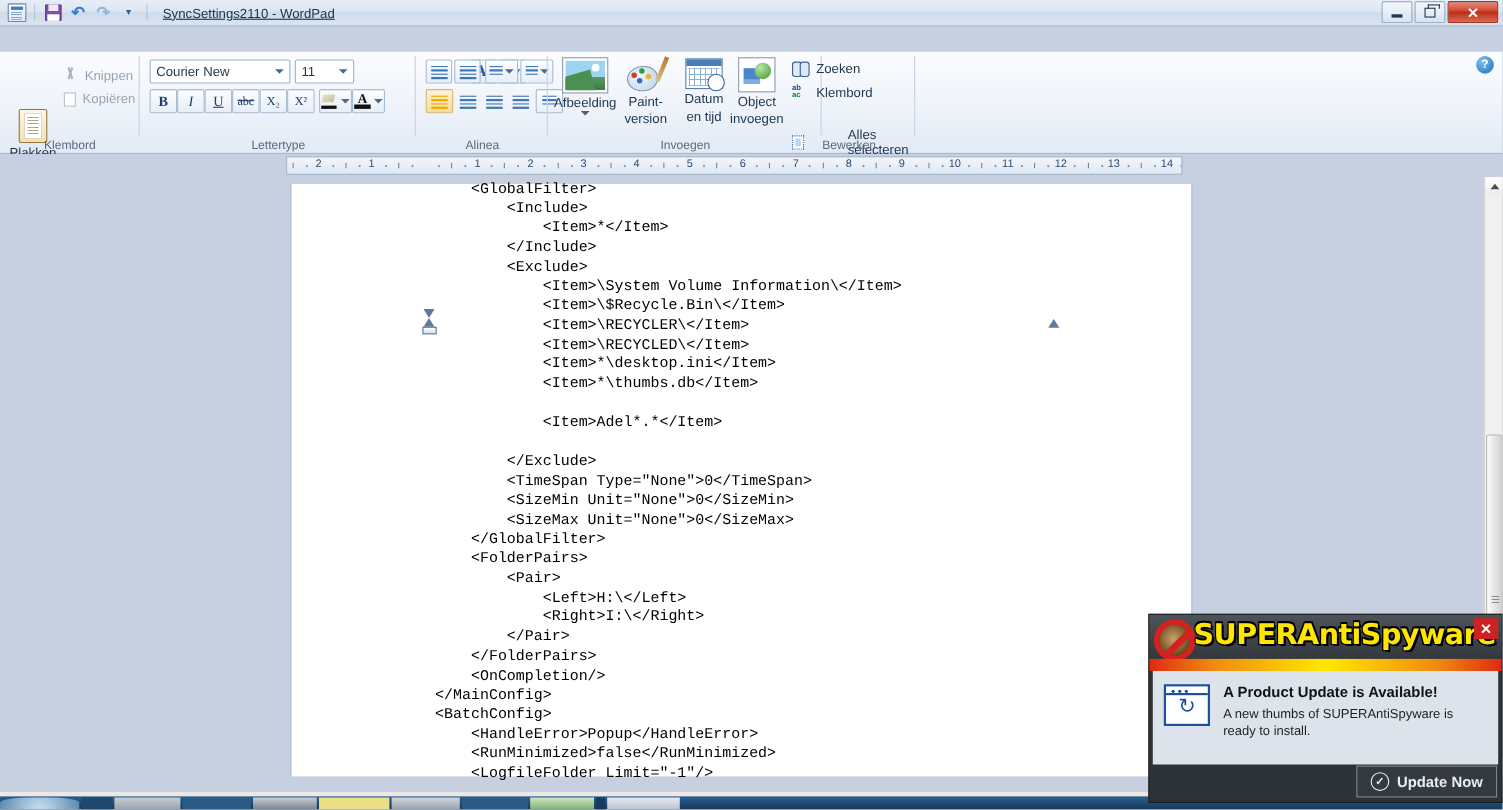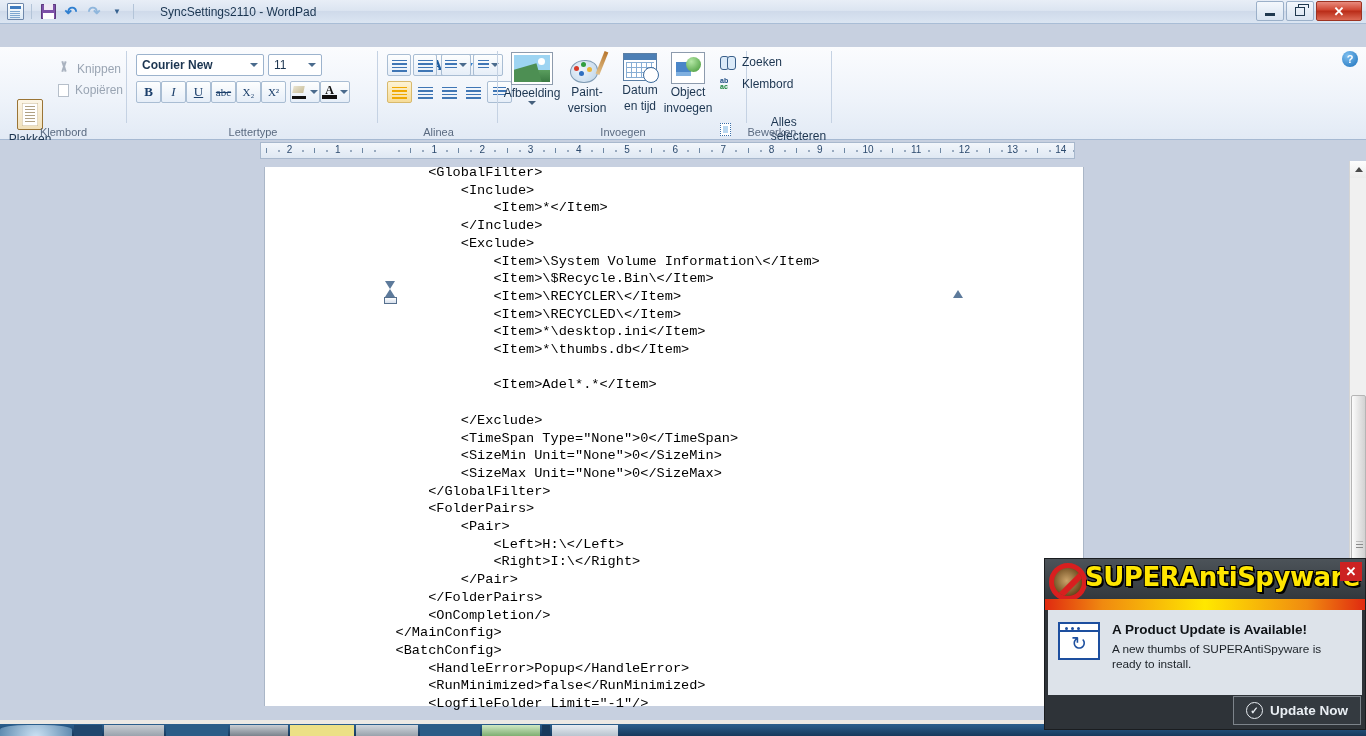--- a/index.html
+++ b/index.html
@@ -40,21 +40,21 @@
     width:15px; height:15px; background:#7d51a8; border-radius:1px; position:relative;
     box-shadow: inset 0 0 0 1px #5c3a7d;
   }
   .save-ico::before{content:"";position:absolute;left:3px;top:0;width:9px;height:6px;background:#efe9f5;}
   .save-ico::after{content:"";position:absolute;left:2px;bottom:0;width:11px;height:6px;background:#fff;}
   .arrow-undo, .arrow-redo { font-size: 15px; font-weight: bold; line-height: 1; }
   .arrow-undo { color: #2f7fd0; }
   .arrow-redo { color: #8fb6dc; }
   .qat-chev { font-size: 8px; color: #36618f; }
   .title-text {
-    font-size: 12px; color: #18334f; margin-left: 23px; white-space: nowrap;
+    font-size: 12px; color: #18334f; margin-left: 11px; white-space: nowrap; text-decoration: underline;
   }
   .winbtns { position:absolute; right:0; top:0; display:flex; height:23px; }
   .wbtn {
     width: 28px; height: 20px; margin-top:1px; border:1px solid #9bb0c9;
     border-radius: 2px; display:flex;align-items:center;justify-content:center;
     font-size:11px; color:#223; margin-right:2px;
     background: linear-gradient(to bottom,#f3f7fc,#d9e4f1);
   }
   .wbtn.close {
     width: 46px; margin-right:4px; color:#fff; font-weight:bold; font-size:13px;
@@ -140,21 +140,21 @@
   .copyico{border:1.5px solid #b6bfca;background:#fff;width:11px;height:13px;margin-left:2px;}
 
   
   .g-font { left:128px; width:250px; }
   .fontbox {
     position:absolute; top:7px; height:22px; border:1px solid #9cb3cd;
     background:#fff; display:flex; align-items:center; border-radius:2px;
   }
   .fontbox .val { font-size:12px; color:#1c3550; padding-left:5px; flex:1; }
   .cvs { width:0;height:0;border-left:4px solid transparent;border-right:4px solid transparent;border-top:4px solid #4a6b8d; margin:0 5px;}
-  .f-name { left:8px; width:128px;font-weight:bold; }
+  .f-name { left:8px; width:128px; }
   .f-size { left:140px; width:54px; }
   .btn-sq {
     position:absolute; border:1px solid #a9bdd3; border-radius:2px;
     background:linear-gradient(to bottom,#fdfefe,#e6eef8);
     display:flex;align-items:center;justify-content:center;
   }
   .grow { left:300px; top:7px; width:24px;height:22px; }
   .shrink { left:326px; top:7px; width:24px;height:22px; }
   .gsA { font-family:"Liberation Serif",serif; color:#1f5c9e; font-weight:bold; }
   .tri-up { display:inline-block;width:0;height:0;border-left:3px solid transparent;border-right:3px solid transparent;border-bottom:5px solid #2f7fd0; vertical-align:top;}

